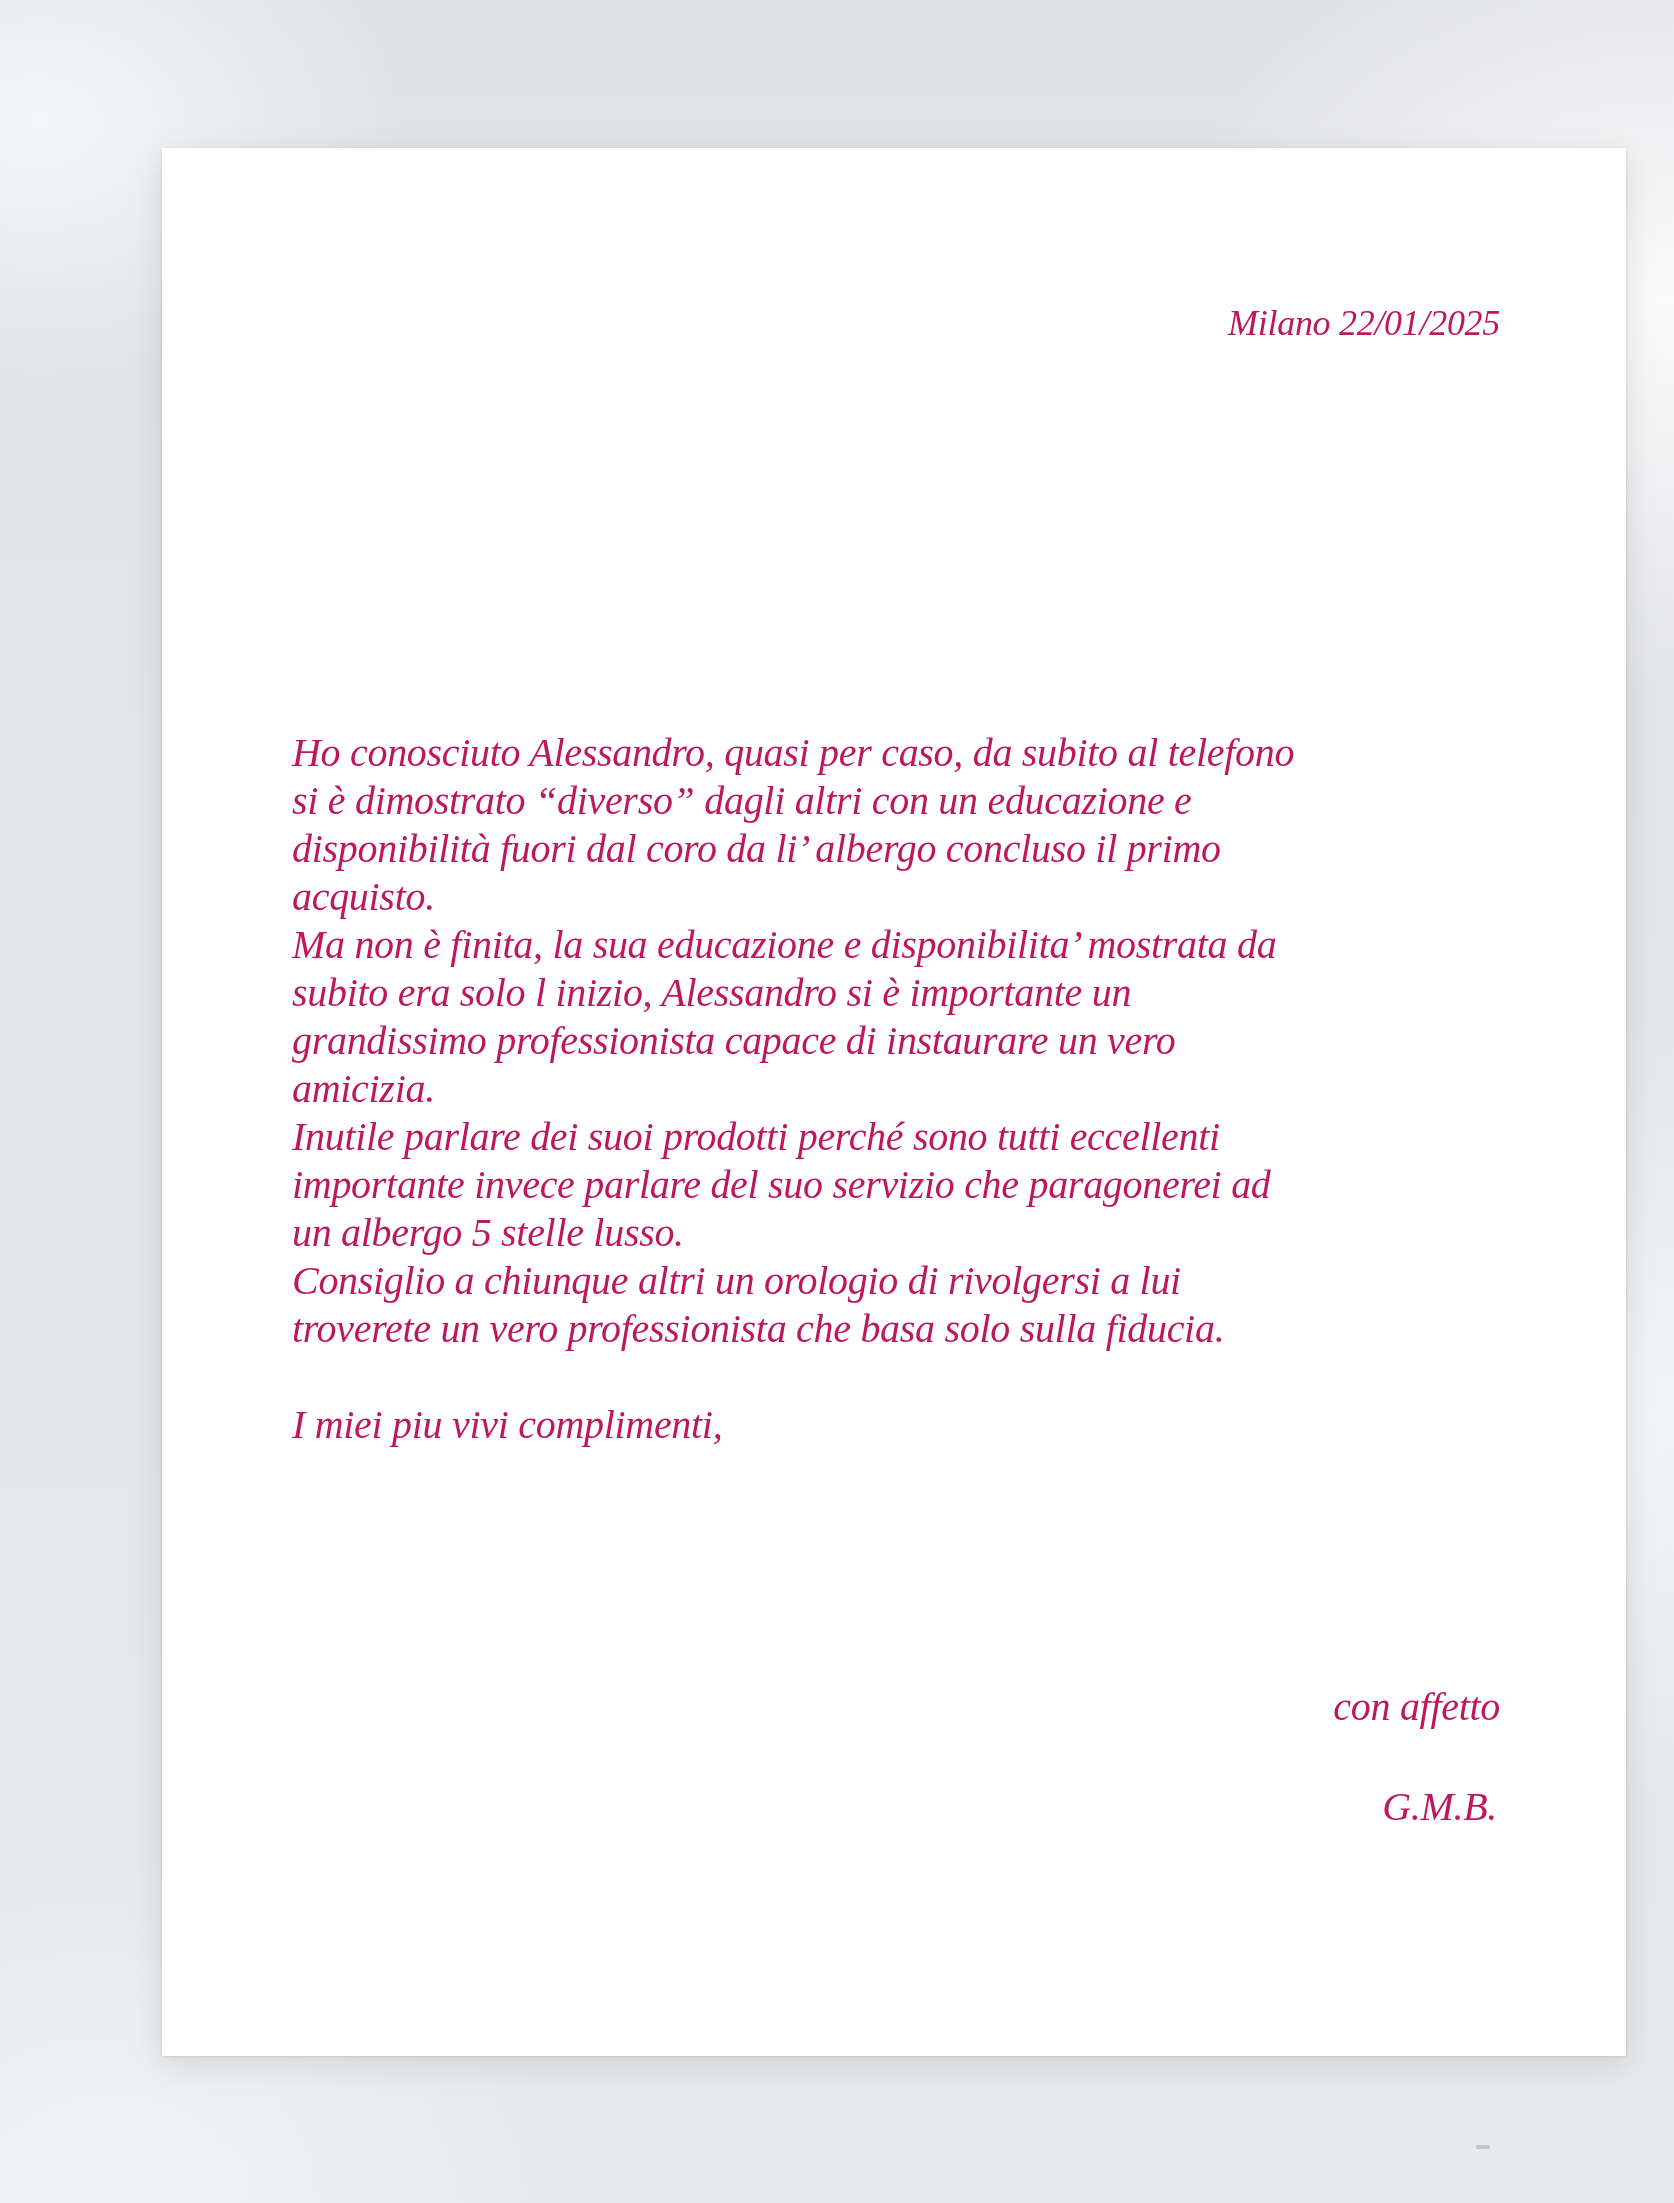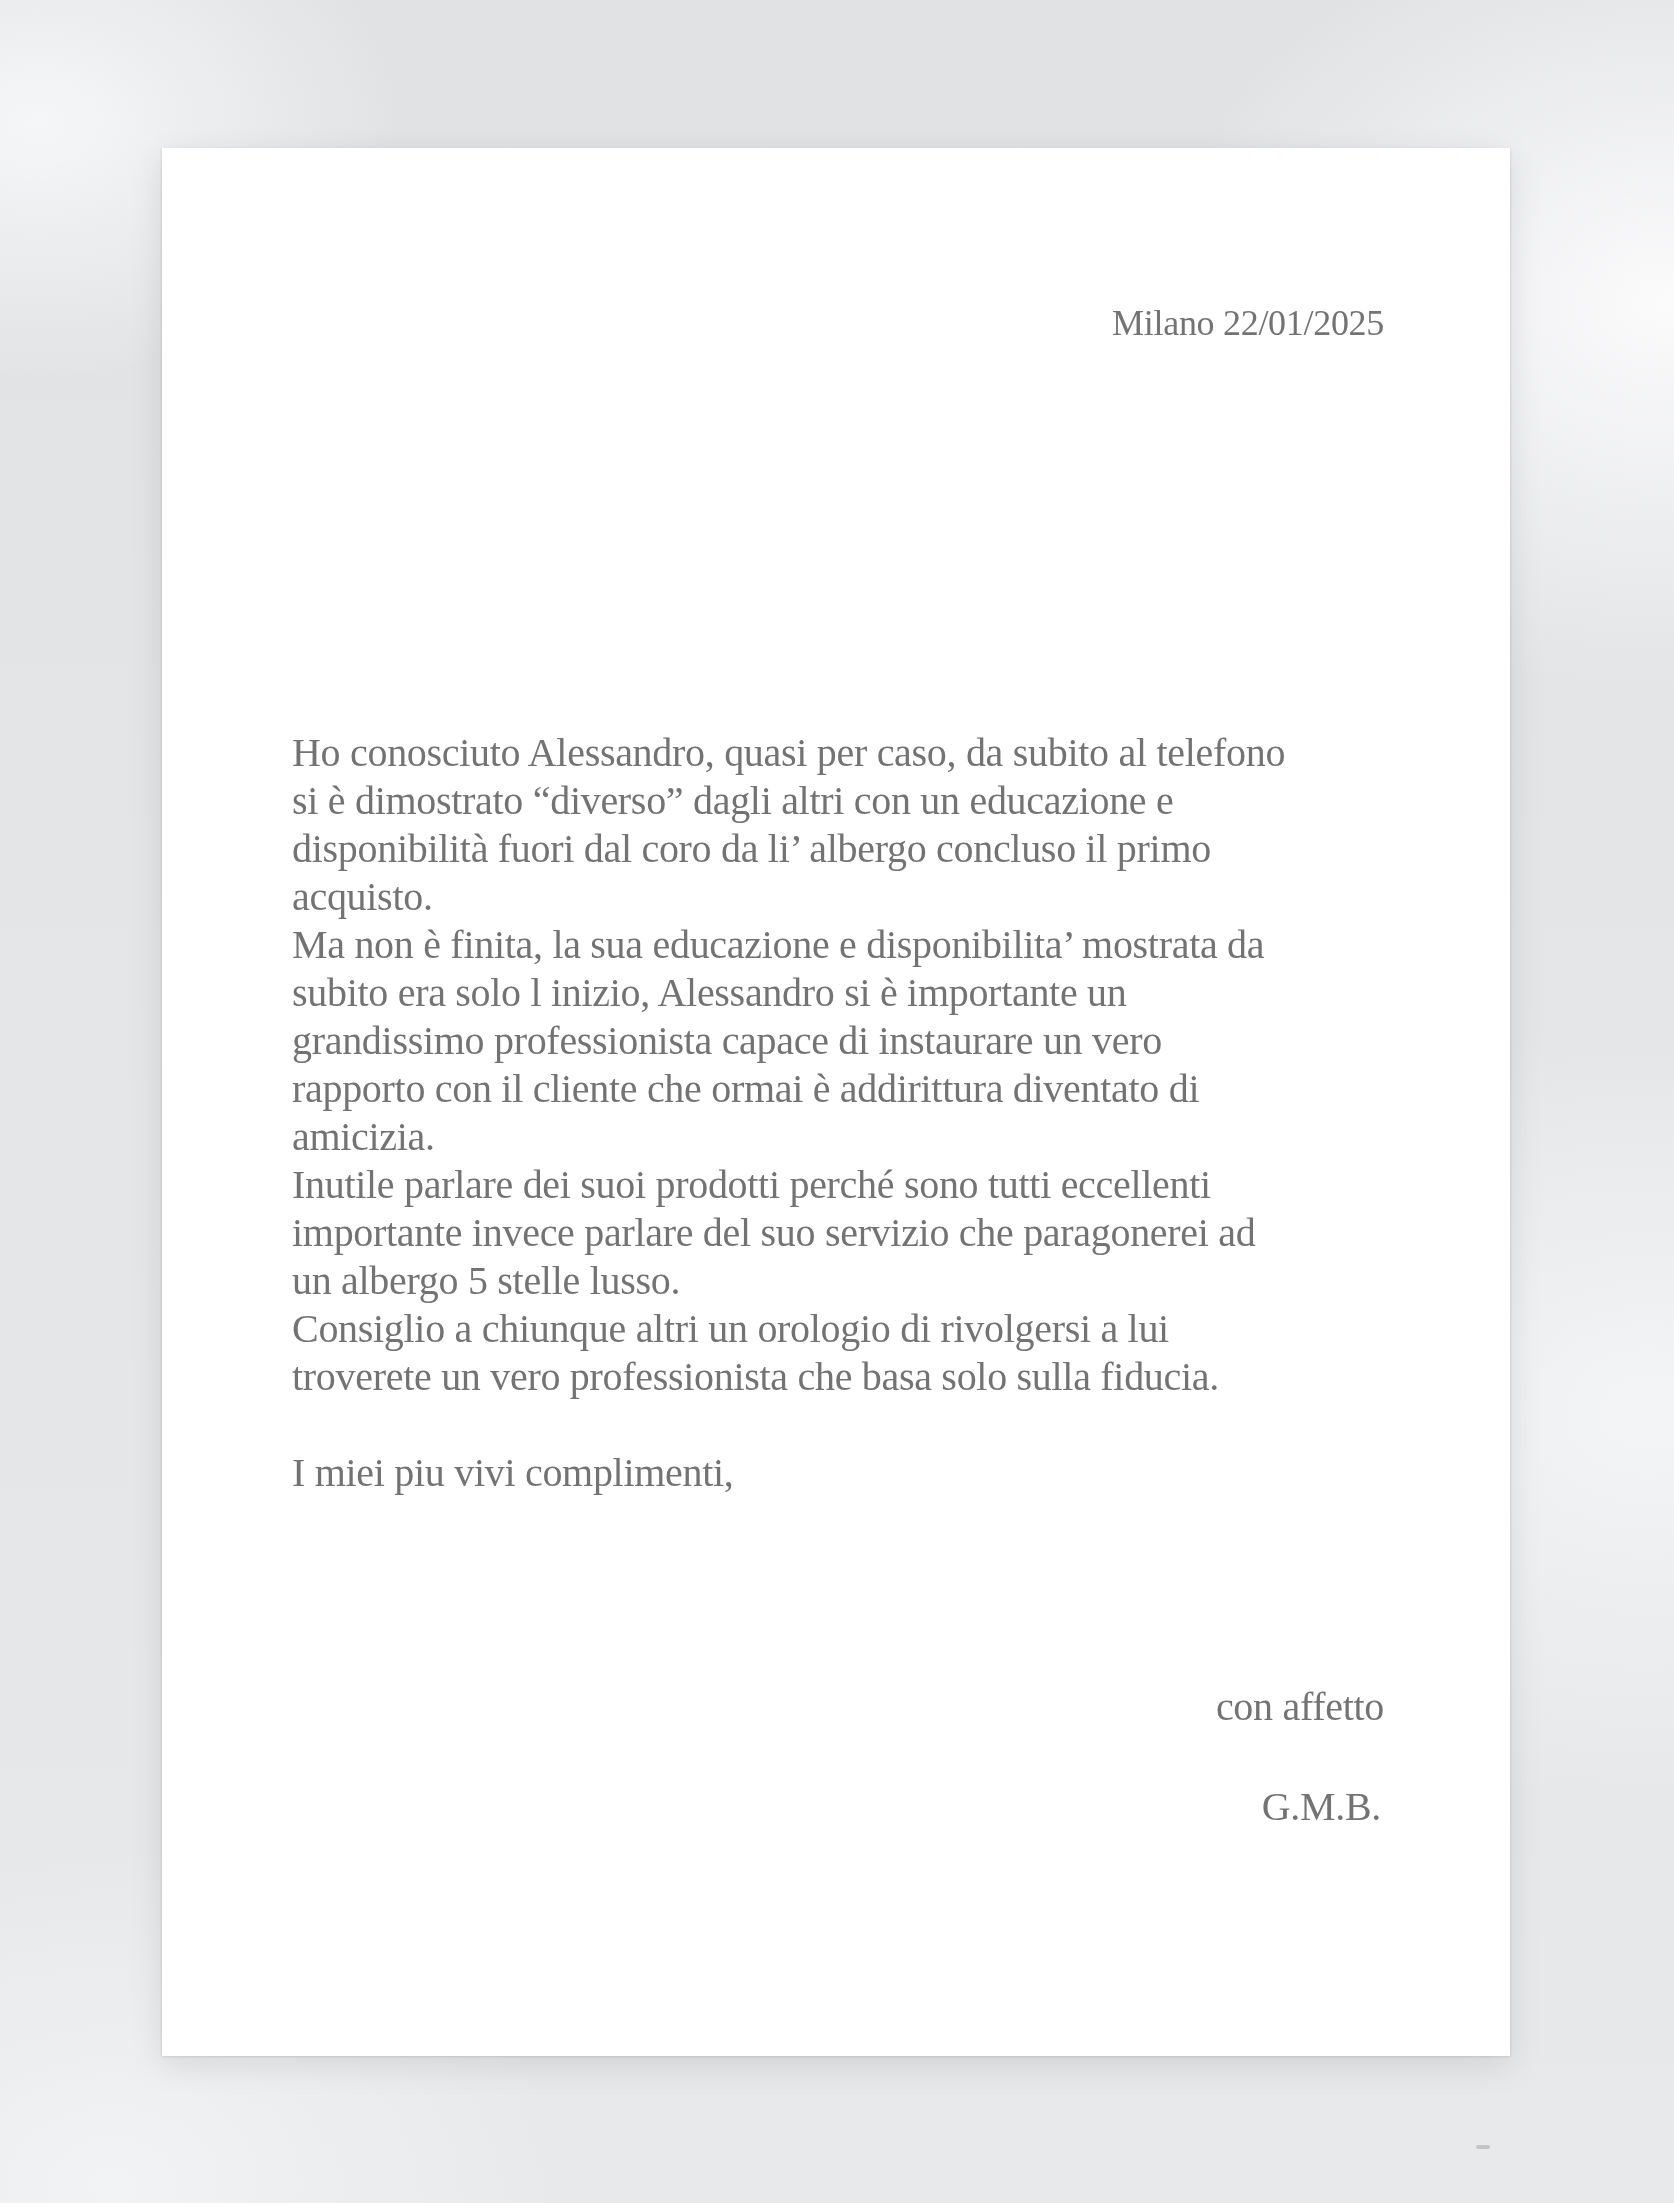--- a/index.html
+++ b/index.html
@@ -23,25 +23,26 @@
       radial-gradient(847px 659px at 1667px 301px, rgba(252,252,253,0.95), rgba(252,252,253,0) 60%),
       radial-gradient(659px 471px at 38px 122px, rgba(249,250,251,0.85), rgba(249,250,251,0) 55%),
       radial-gradient(847px 659px at 1648px 1412px, rgba(248,249,250,0.75), rgba(248,249,250,0) 60%),
       radial-gradient(753px 565px at 113px 2185px, rgba(245,246,247,0.75), rgba(245,246,247,0) 60%),
       linear-gradient(180deg, #e1e2e4 0%, #e5e6e8 55%, #e8e9eb 100%);
   }
   .paper {
     position: absolute;
     left: 162px;
     top: 148px;
-    width: 1348px;
+    width: 1464px;
     height: 1908px;
     background: #ffffff;
     box-shadow: 0 0.9px 2.8px rgba(0,0,0,0.16), 0 9.4px 32px rgba(0,0,0,0.10);
-    color: #737373;
+    color: #be185d;
+    font-style: italic;
   }
   .date-line {
     position: absolute;
     top: 153px;
     right: 126px;
     font-size: 36px;
     line-height: 45px;
     letter-spacing: -0.3px;
     white-space: nowrap;
   }
@@ -103,21 +104,20 @@
   <div class="paper">
     <div class="date-line">Milano 22/01/2025</div>
     <div class="body-block">
         <div class="body-line">Ho conosciuto Alessandro, quasi per caso, da subito al telefono</div>
         <div class="body-line">si è dimostrato “diverso” dagli altri con un educazione e</div>
         <div class="body-line">disponibilità fuori dal coro da li’ albergo concluso il primo</div>
         <div class="body-line">acquisto.</div>
         <div class="body-line">Ma non è finita, la sua educazione e disponibilita’ mostrata da</div>
         <div class="body-line">subito era solo l inizio, Alessandro si è importante un</div>
         <div class="body-line">grandissimo professionista capace di instaurare un vero</div>
-        <div class="body-line">rapporto con il cliente che ormai è addirittura diventato di</div>
         <div class="body-line">amicizia.</div>
         <div class="body-line">Inutile parlare dei suoi prodotti perché sono tutti eccellenti</div>
         <div class="body-line">importante invece parlare del suo servizio che paragonerei ad</div>
         <div class="body-line">un albergo 5 stelle lusso.</div>
         <div class="body-line">Consiglio a chiunque altri un orologio di rivolgersi a lui</div>
         <div class="body-line">troverete un vero professionista che basa solo sulla fiducia.</div>
         <div class="body-line">&nbsp;</div>
         <div class="body-line">I miei piu vivi complimenti,</div>
       </div>
     <div class="closing">con affetto</div>

